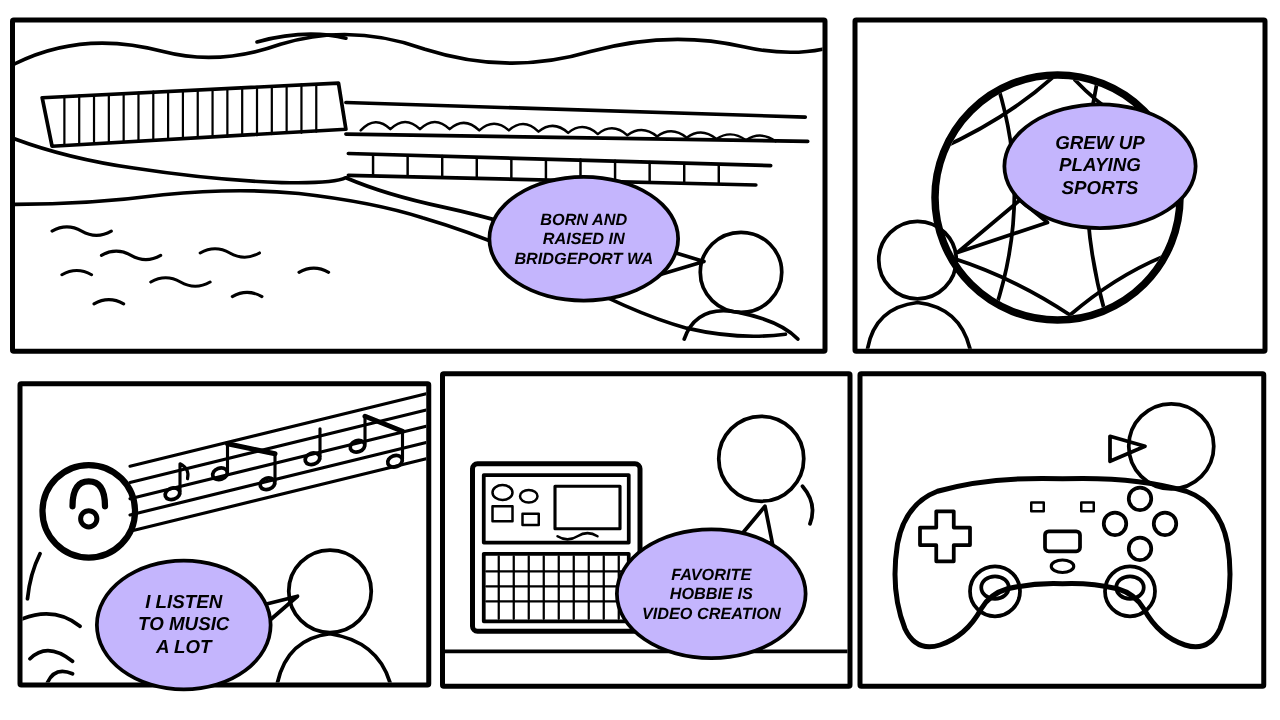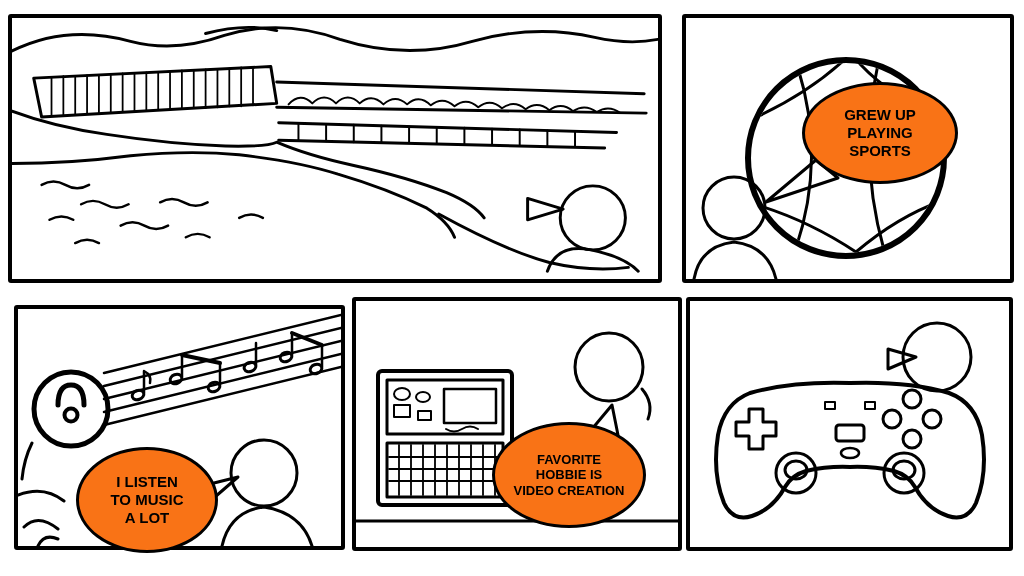--- a/index.html
+++ b/index.html
@@ -2,24 +2,24 @@
 <html><head>
 <meta charset="utf-8">
 <style>
   html,body{margin:0;padding:0;background:#ffffff;}
   body{width:1024px;height:576px;overflow:hidden;font-family:"Liberation Sans",sans-serif;}
   .page{position:relative;width:1024px;height:576px;background:#ffffff;}
   .panel{position:absolute;background:#ffffff;border:4px solid #000;border-radius:3px;}
   .panel svg{position:absolute;left:0;top:0;width:100%;height:100%;display:block;}
   .bubble{
     position:absolute;z-index:2;
-    border:3px solid #000;border-radius:50%;background:#f97316;
+    border:3px solid #000;border-radius:50%;background:#c4b5fd;
     display:flex;align-items:center;justify-content:center;
     text-align:center;font-weight:bold;color:#000;
-    white-space:pre-line;line-height:1.18;
+    white-space:pre-line;line-height:1.18;font-style:italic;
   }
   .fs13{font-size:13px;}
   .fs15{font-size:15px;}
   svg path, svg circle, svg rect, svg ellipse, svg line{
     stroke:#000;fill:none;stroke-linecap:round;stroke-linejoin:round;
   }
 </style>
 </head>
 <body>
 
@@ -38,20 +38,23 @@
         <path stroke-width="2" d="M290,109 L290,126 M318,110 L318,127 M346,110 L346,128 M374,111 L374,128 M402,112 L402,129 M430,113 L430,130 M458,113 L458,130 M486,114 L486,131 M514,115 L514,132 M542,116 L542,132 M570,117 L570,133"></path>
         <path d="M0,96 Q42,112 96,120 Q160,130 216,132 Q258,133 268,128 Q300,142 346,152 Q400,164 440,180 Q468,192 478,206"></path>
         <path d="M0,150 Q60,150 120,142 Q180,136 230,141 Q290,148 330,161 Q380,176 420,196 Q442,210 448,226"></path>
         <path stroke-width="2.5" d="M30,172 q12,-7 24,0 q12,7 24,0 M70,192 q12,-7 24,0 q12,7 24,0 M38,208 q12,-7 24,0 M150,190 q12,-7 24,0 q12,7 24,0 M110,214 q12,-7 24,0 q12,7 24,0 M64,232 q12,-7 24,0 M176,226 q12,-7 24,0 M230,206 q12,-7 24,0"></path>
         <path d="M432,202 Q500,240 544,252 Q586,262 624,257"></path>
         <path fill="#fff" d="M522,186 L558,197 L522,208 Z"></path>
         <circle fill="#fff" cx="588" cy="206" r="33"></circle>
         <path d="M542,261 Q552,232 586,239 Q620,246 634,261"></path>
       </g>
     </svg>
+    <div class="bubble fs13" style="left:378px;top:122px;width:148px;height:96px;">BORN AND
+RAISED IN
+BRIDGEPORT WA</div>
   </div>
 
   <div class="panel" style="left:682px;top:14px;width:324px;height:261px;">
     <svg viewBox="0 0 324 261" preserveAspectRatio="none">
       <defs>
         <clipPath id="ballclip">
             <circle cx="160" cy="140" r="95"></circle>
           </clipPath>
       </defs>
       <g stroke-width="3">

